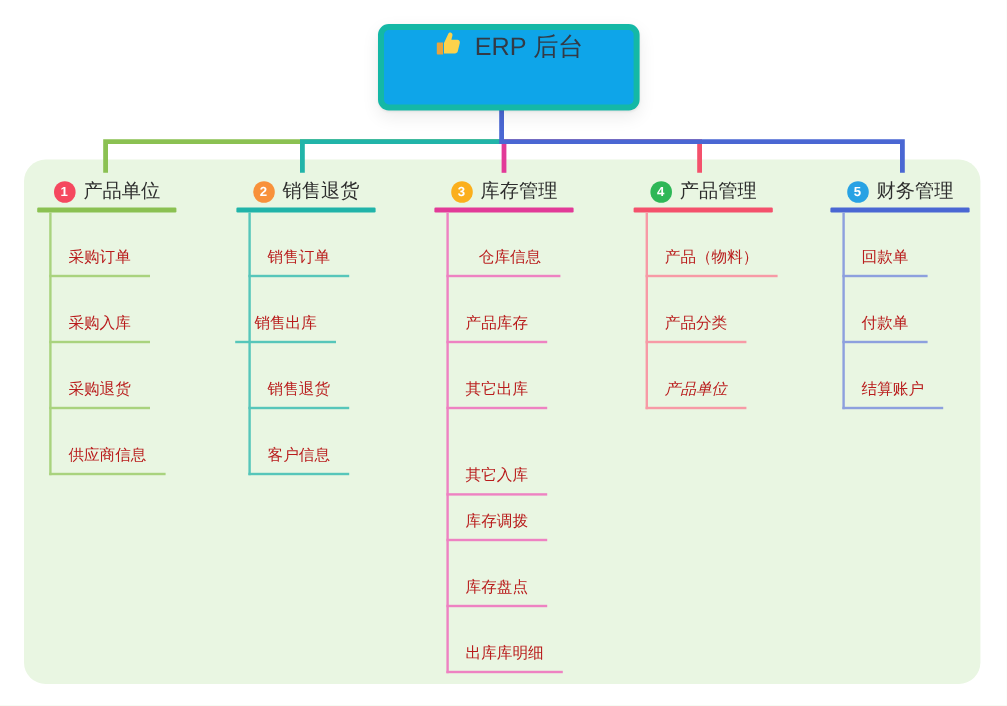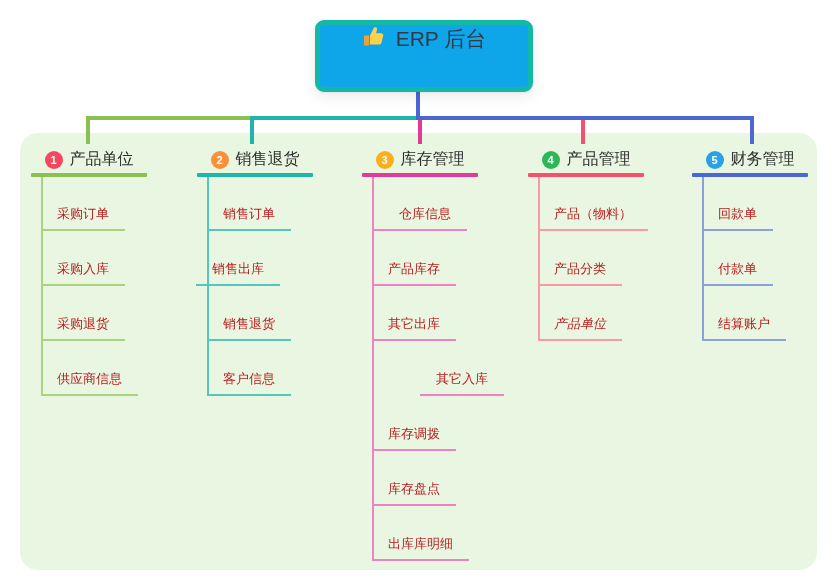--- a/index.html
+++ b/index.html
@@ -84,21 +84,21 @@
       <div class="child-row" style="left: 207px; top: 371px; border-bottom-color: rgb(86, 198, 186);">客户信息</div>
       <div class="branch-title" style="left: 362px; top: 149px; width: 116px;">
         <span class="badge" style="background: rgb(251, 175, 28);">3</span>
         <span>库存管理</span>
       </div>
       <div class="title-underline" style="left: 362px; top: 173px; width: 116px; background: rgb(226, 58, 152);"></div>
       <div class="spine" style="left: 372px; top: 177px; height: 384px; background: rgb(238, 130, 194);"></div>
       <div class="child-row" style="left: 372px; top: 206px; border-bottom-color: rgb(238, 130, 194); padding-left: 27px;">仓库信息</div>
       <div class="child-row" style="left: 372px; top: 261px; border-bottom-color: rgb(238, 130, 194);">产品库存</div>
       <div class="child-row" style="left: 372px; top: 316px; border-bottom-color: rgb(238, 130, 194);">其它出库</div>
-      <div class="child-row" style="left: 372px; top: 371px; border-bottom-color: rgb(238, 130, 194); margin-left: 48px;">其它入库</div>
+      <div class="child-row" style="left: 372px; top: 388px; border-bottom-color: rgb(238, 130, 194);">其它入库</div>
       <div class="child-row" style="left: 372px; top: 426px; border-bottom-color: rgb(238, 130, 194);">库存调拨</div>
       <div class="child-row" style="left: 372px; top: 481px; border-bottom-color: rgb(238, 130, 194);">库存盘点</div>
       <div class="child-row" style="left: 372px; top: 536px; border-bottom-color: rgb(238, 130, 194);">出库库明细</div>
       <div class="branch-title" style="left: 528px; top: 149px; width: 116px;">
         <span class="badge" style="background: rgb(46, 183, 87);">4</span>
         <span>产品管理</span>
       </div>
       <div class="title-underline" style="left: 528px; top: 173px; width: 116px; background: rgb(244, 81, 108);"></div>
       <div class="spine" style="left: 538px; top: 177px; height: 164px; background: rgb(247, 154, 166);"></div>
       <div class="child-row" style="left: 538px; top: 206px; border-bottom-color: rgb(247, 154, 166);">产品（物料）</div>

